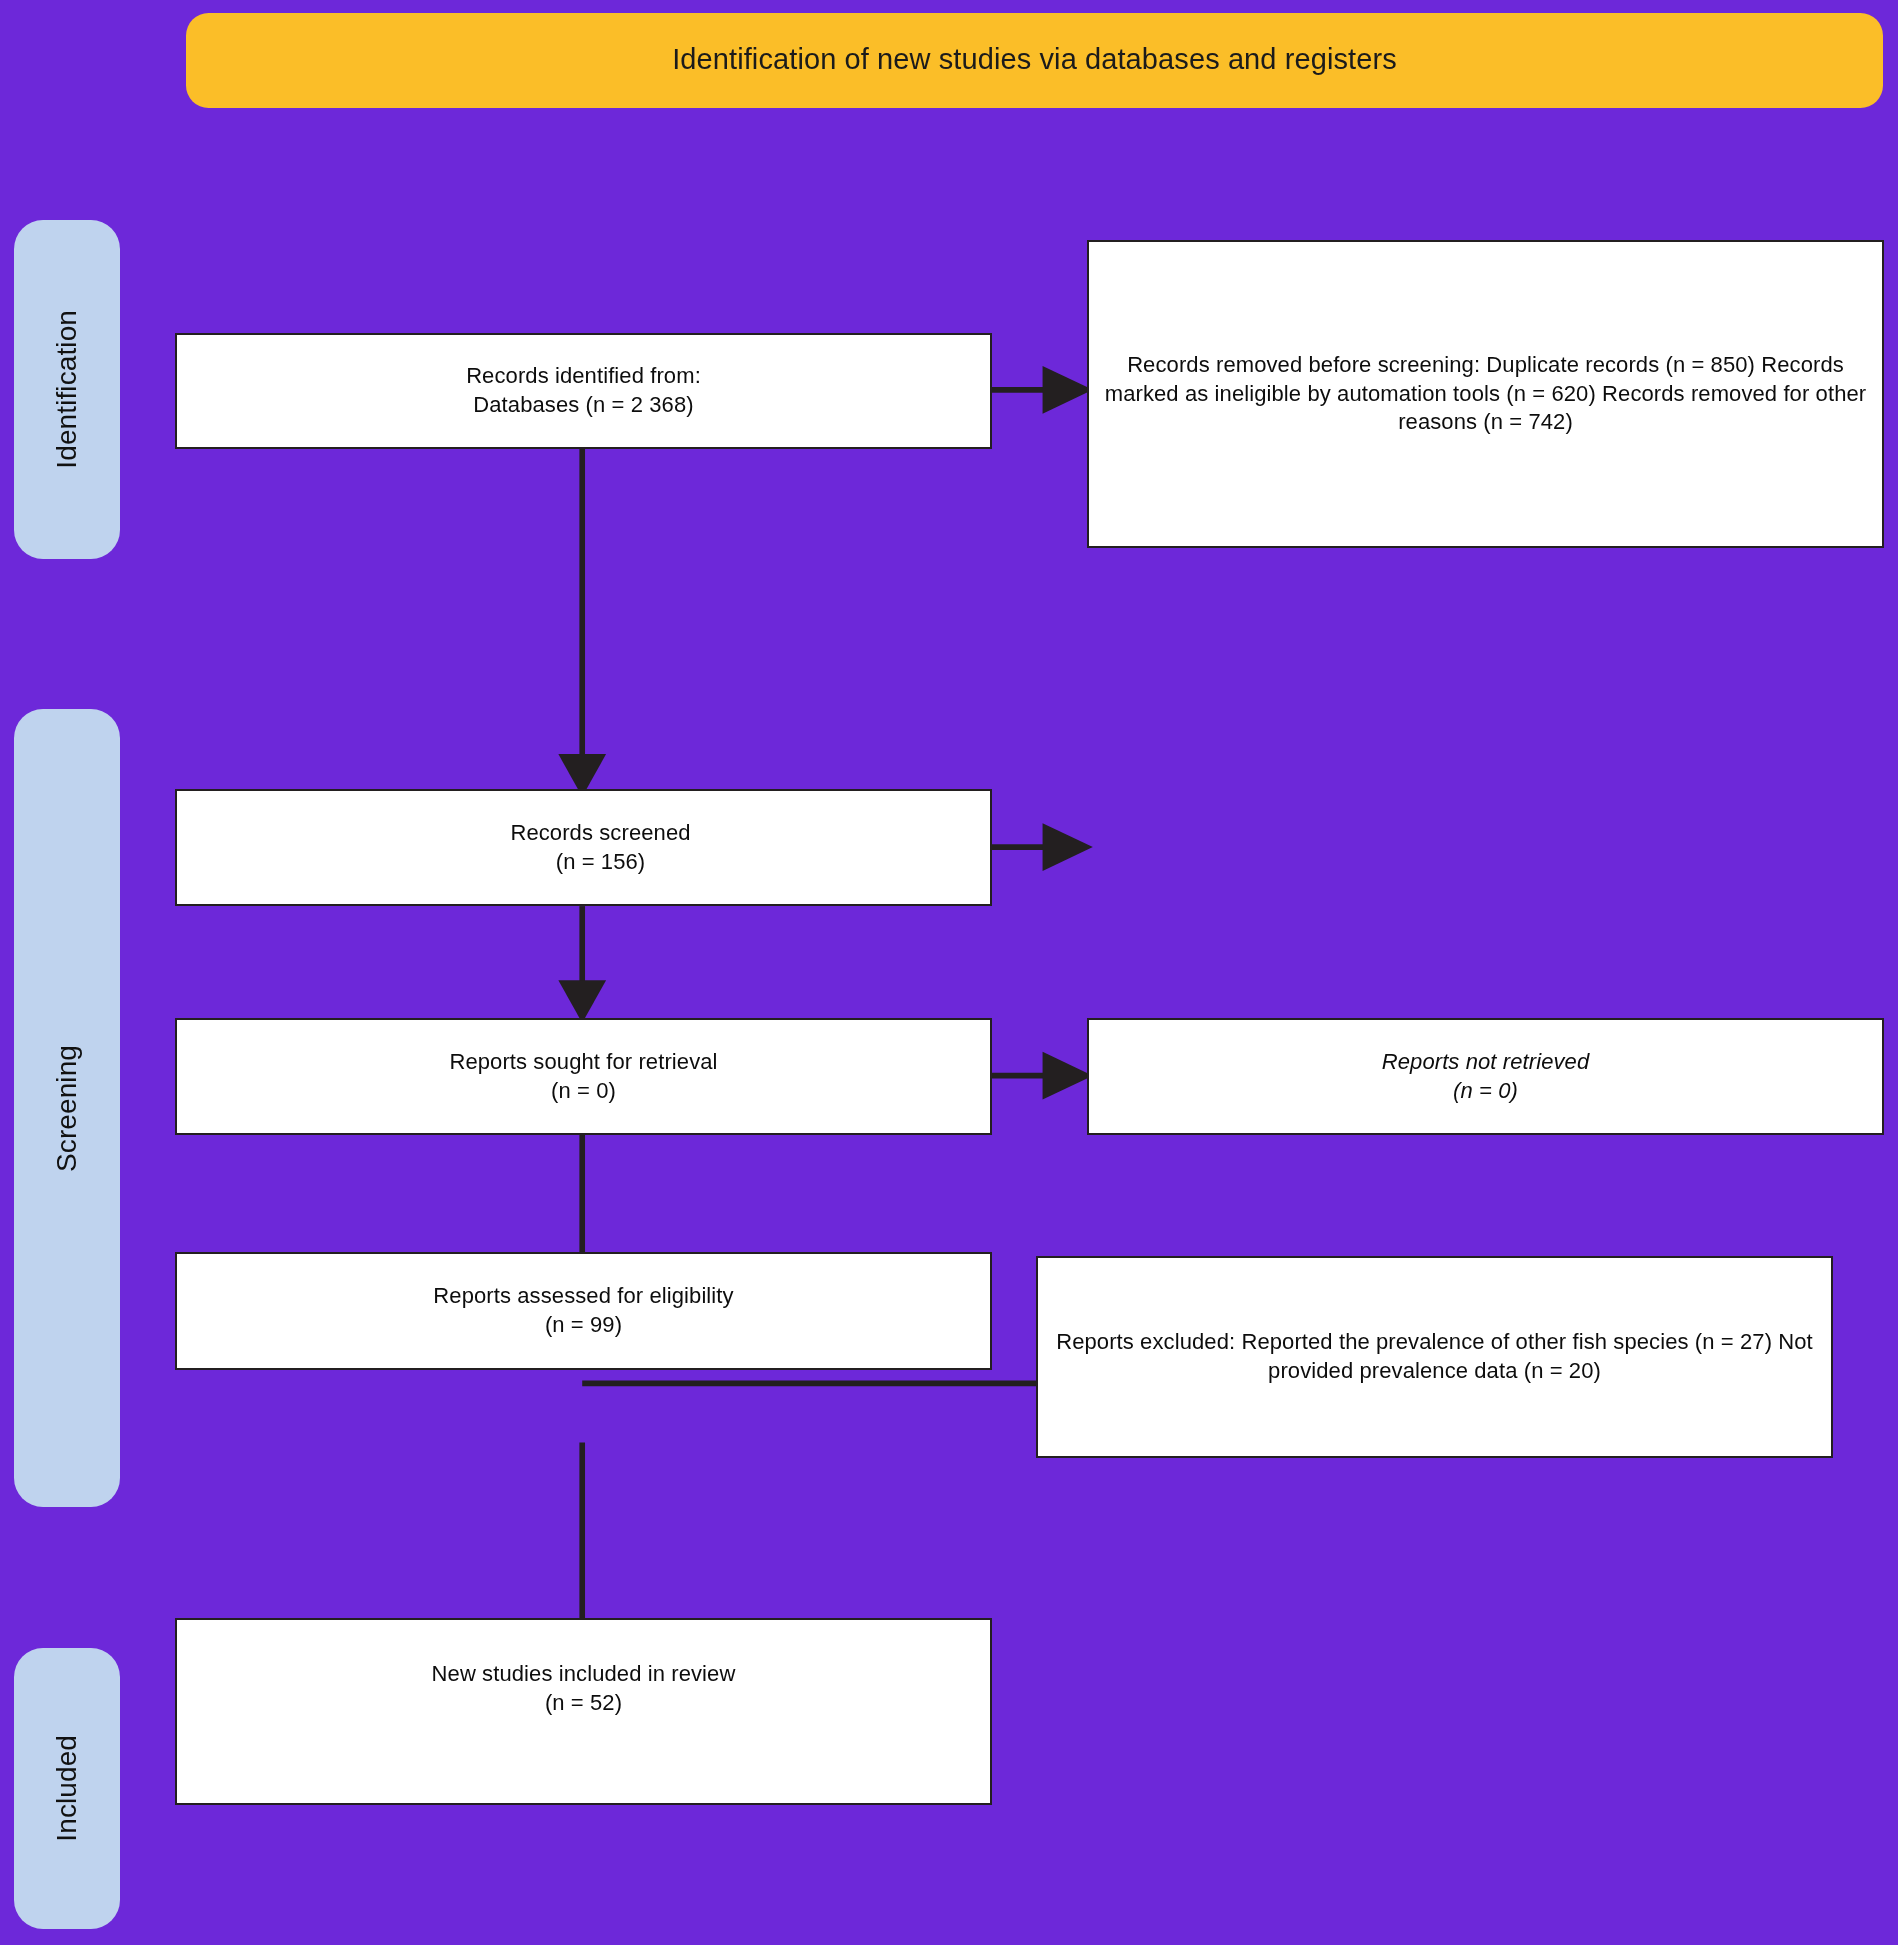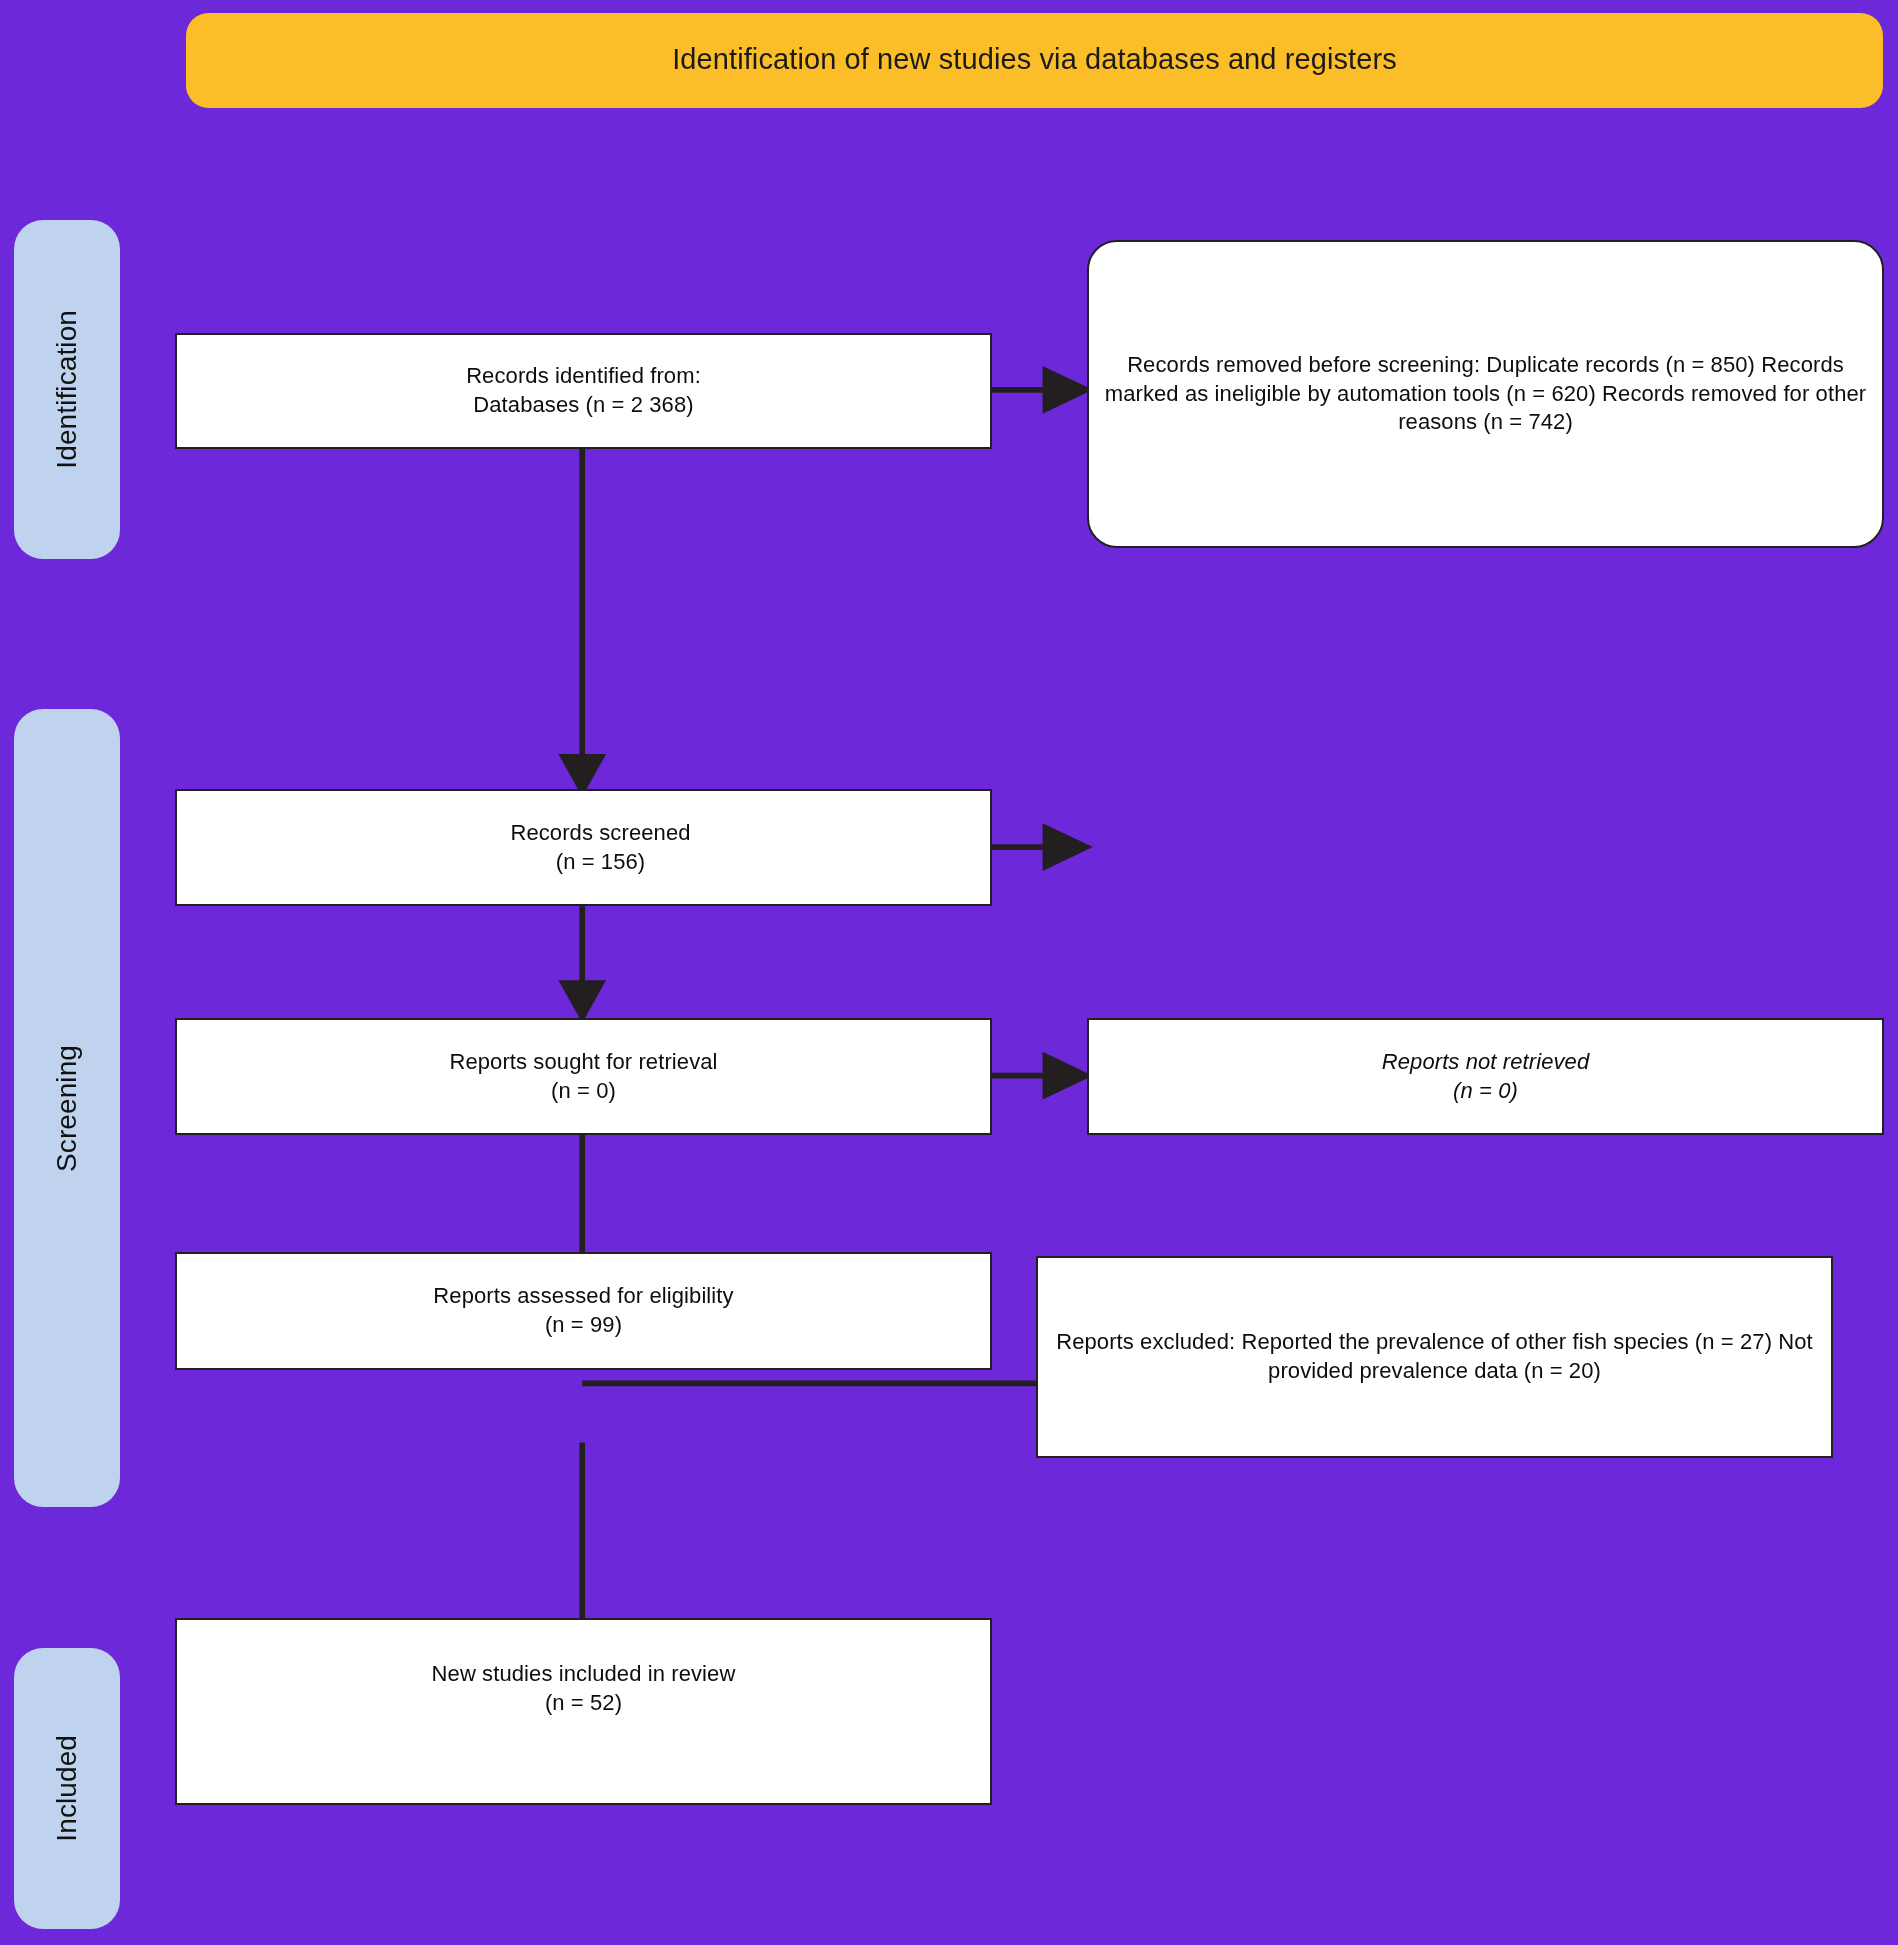--- a/index.html
+++ b/index.html
@@ -147,21 +147,21 @@
       <line x1="927" y1="2296" x2="927" y2="2656" stroke="#231f20" stroke-width="9"></line>
       <polygon points="889,2644 965,2644 927,2712" fill="#231f20"></polygon>
     </g>
   </svg>
 
   <div class="flow-box" style="left:175px; top:333px; width:817px; height:116px;">
     <span class="box-text">Records identified from:
 Databases (n = 2 368)</span>
   </div>
 
-  <div class="flow-box" style="left:1087px; top:240px; width:797px; height:308px;border-radius:30px;">
+  <div class="flow-box" style="left:1087px; top:240px; width:797px; height:308px;">
     <span class="box-text" style="white-space:normal;">Records removed before screening:
 Duplicate records (n = 850)
 Records marked as ineligible by automation tools (n = 620)
 Records removed for other reasons (n = 742)</span>
   </div>
 
   <div class="flow-box" style="left:175px; top:789px; width:817px; height:117px;padding-left:48px;">
     <span class="box-text">Records screened
 (n = 156)</span>
   </div>

